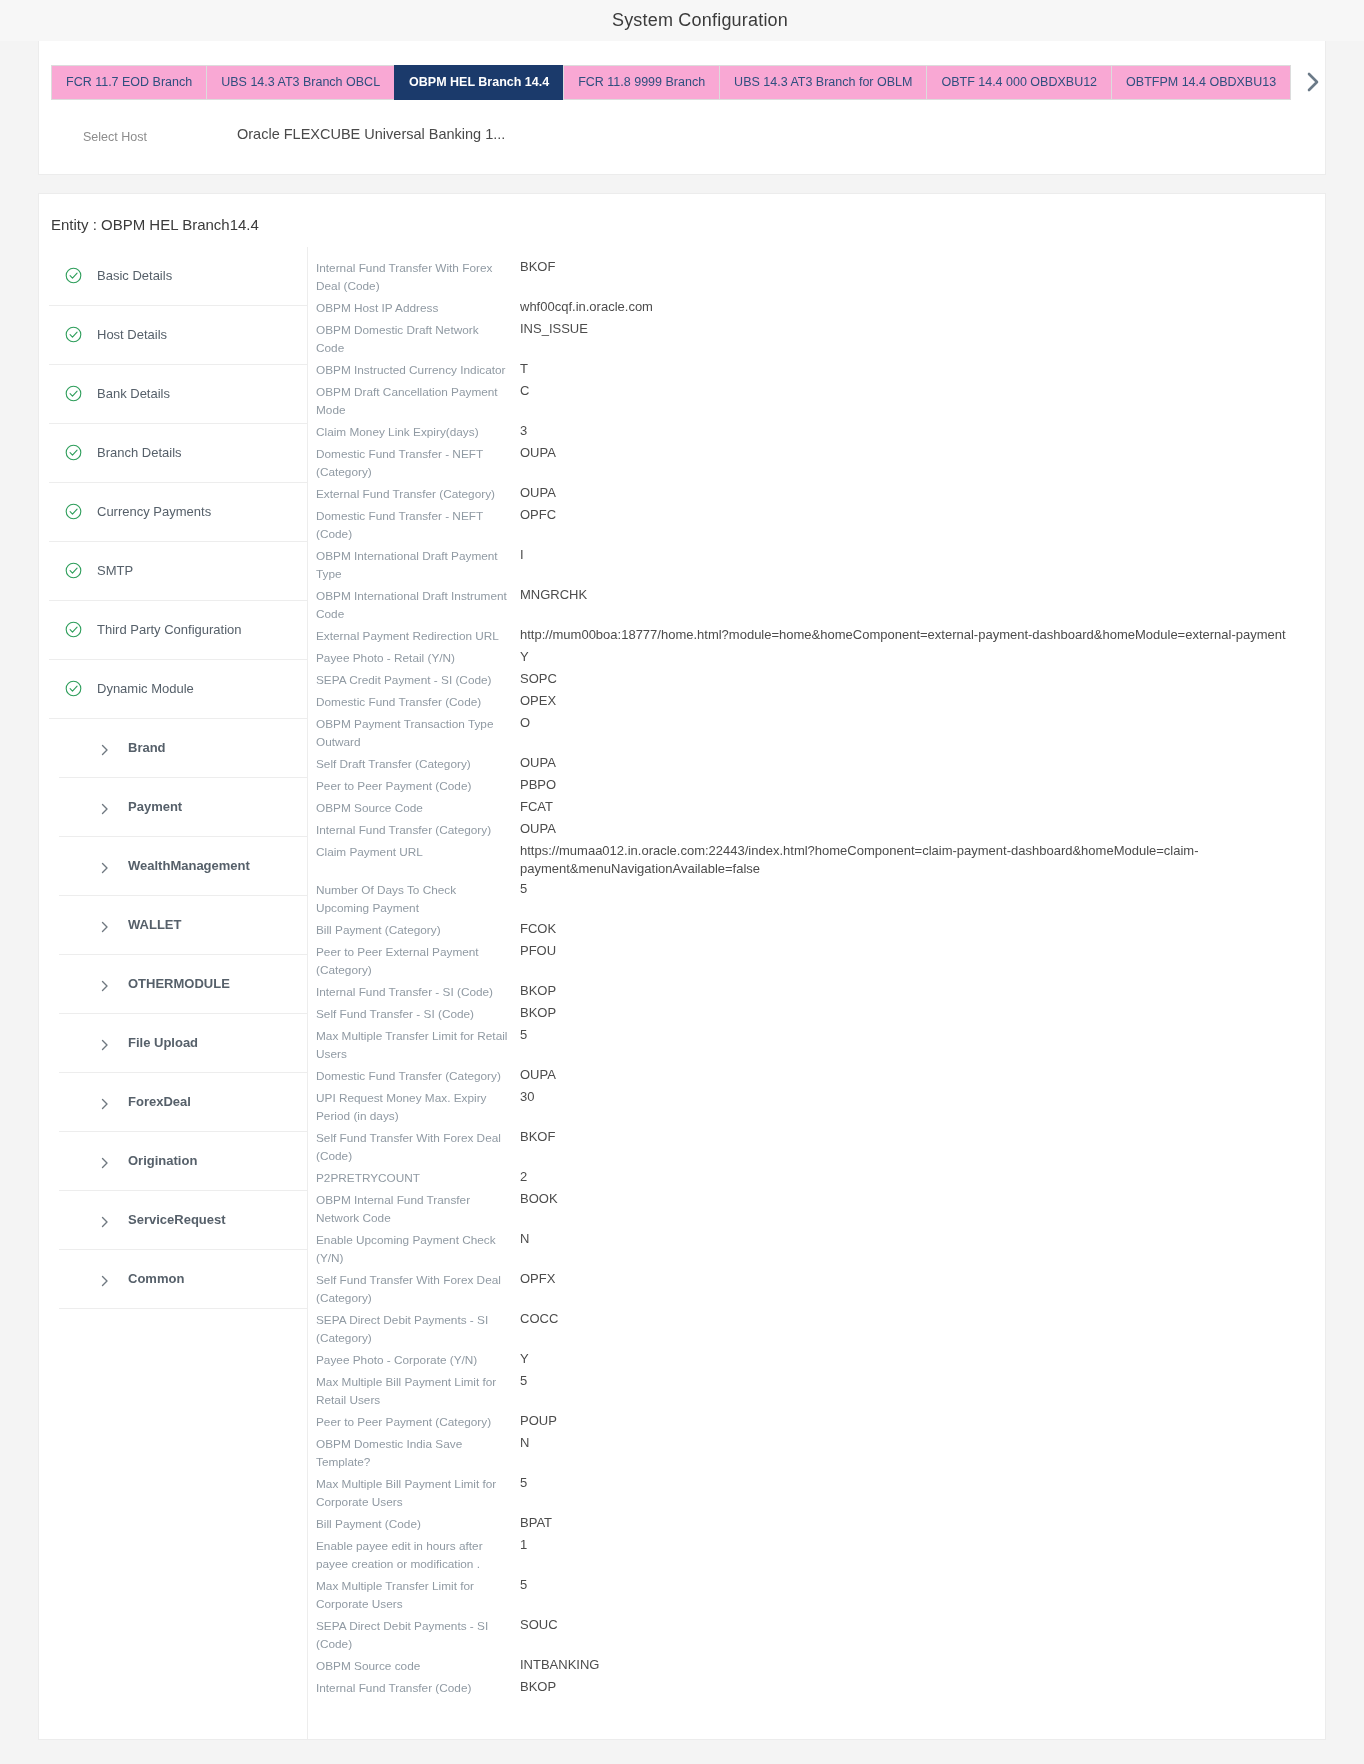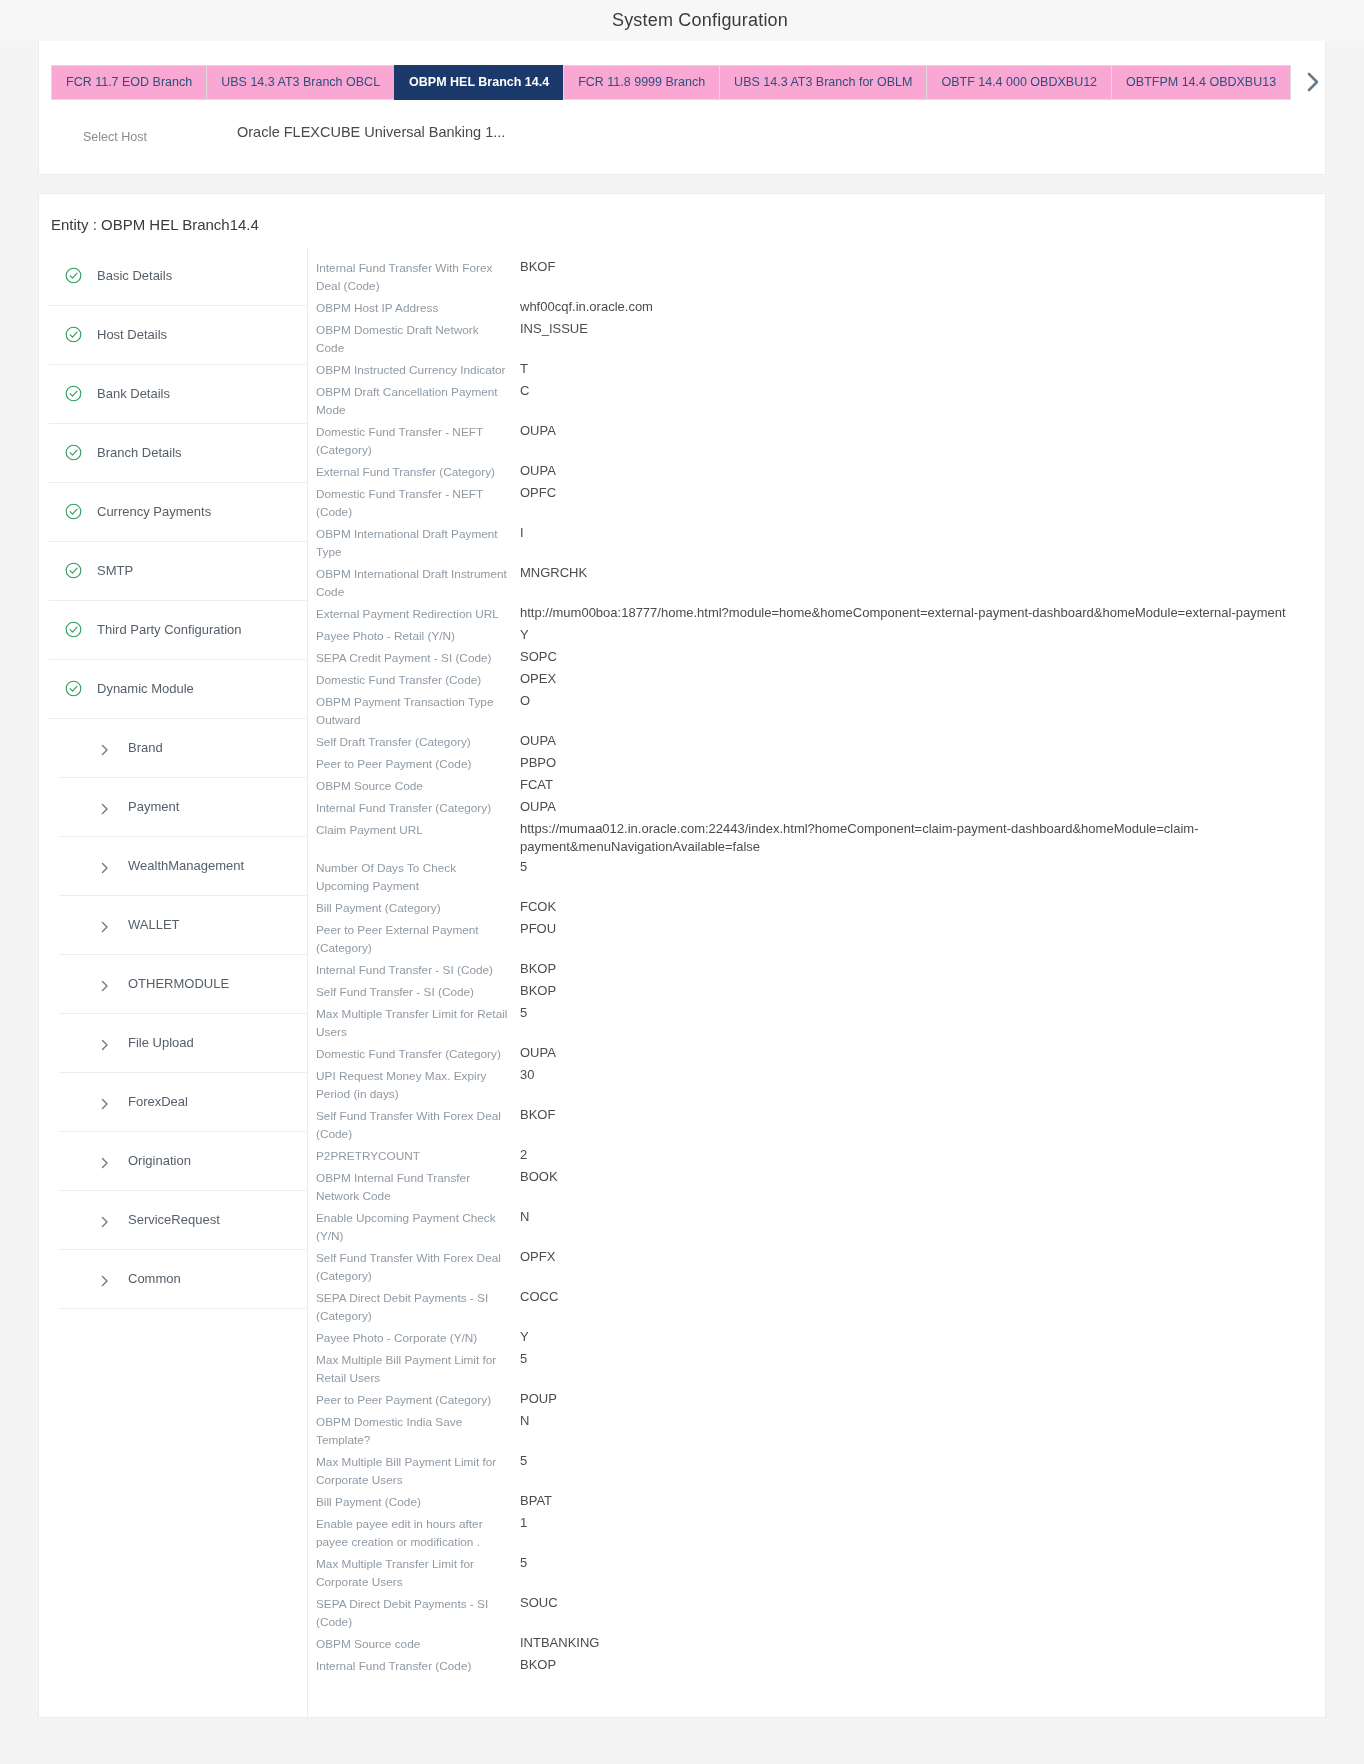--- a/index.html
+++ b/index.html
@@ -70,21 +70,21 @@
     justify-content: center;
     padding: 0 10px;
     color: #6b7a88;
     cursor: pointer;
     margin-left: 6px;
   }
   .tab-next svg { display: block; }
   
   .host-row {
     display: flex;
-    align-items: flex-start;
+    align-items: center;
     padding: 24px 0 30px 8px;
   }
   .host-label {
     width: 190px;
     padding-left: 36px;
     font-size: 12.5px;
     color: #8c8c8c;
     padding-top: 6px;
   }
   .host-value {
@@ -145,20 +145,21 @@
   }
   .sub-item .chev {
     width: 12px; height: 12px;
     flex: 0 0 12px;
     margin-right: 17px;
     color: #6f7880;
   }
   .sub-item .label {
     font-size: 13px;
     color: #56606a;
+    font-weight: bold;
   }
   
   .details {
     flex: 1 1 auto;
     border-left: 1px solid #ededed;
     padding: 10px 0 40px 8px;
     align-self: stretch;
   }
   .d-row {
     display: flex;
@@ -350,20 +351,24 @@
           </div>
           <div class="d-row">
             <div class="d-label">OBPM Instructed Currency Indicator</div>
             <div class="d-value">T</div>
           </div>
           <div class="d-row">
             <div class="d-label">OBPM Draft Cancellation Payment Mode</div>
             <div class="d-value">C</div>
           </div>
           <div class="d-row">
+            <div class="d-label">Claim Money Link Expiry(days)</div>
+            <div class="d-value">3</div>
+          </div>
+          <div class="d-row">
             <div class="d-label">Domestic Fund Transfer - NEFT (Category)</div>
             <div class="d-value">OUPA</div>
           </div>
           <div class="d-row">
             <div class="d-label">External Fund Transfer (Category)</div>
             <div class="d-value">OUPA</div>
           </div>
           <div class="d-row">
             <div class="d-label">Domestic Fund Transfer - NEFT (Code)</div>
             <div class="d-value">OPFC</div>

